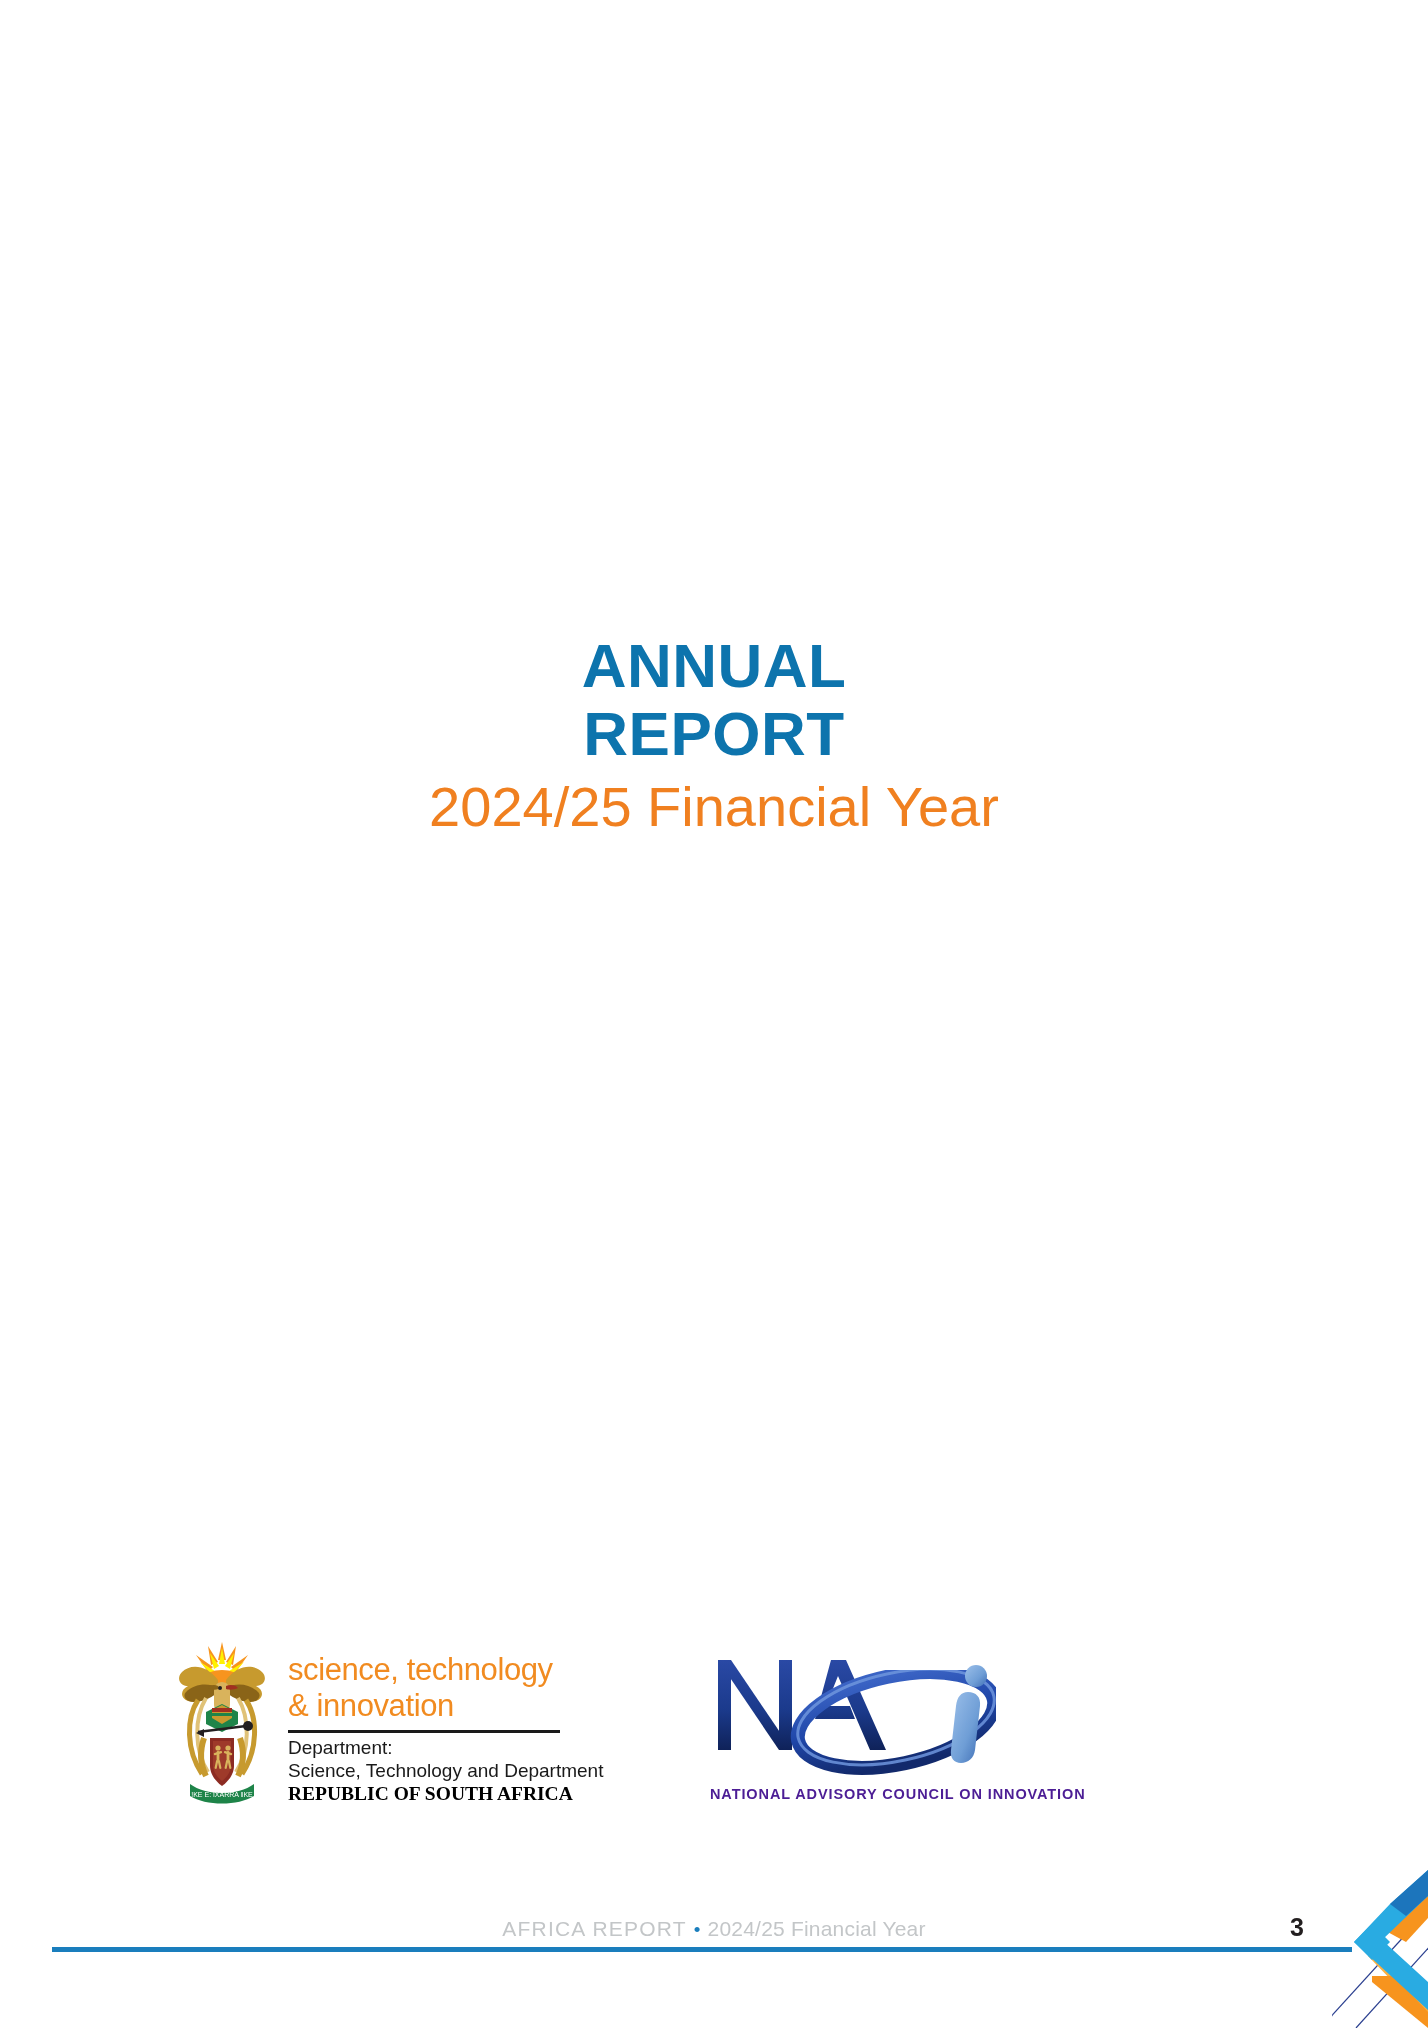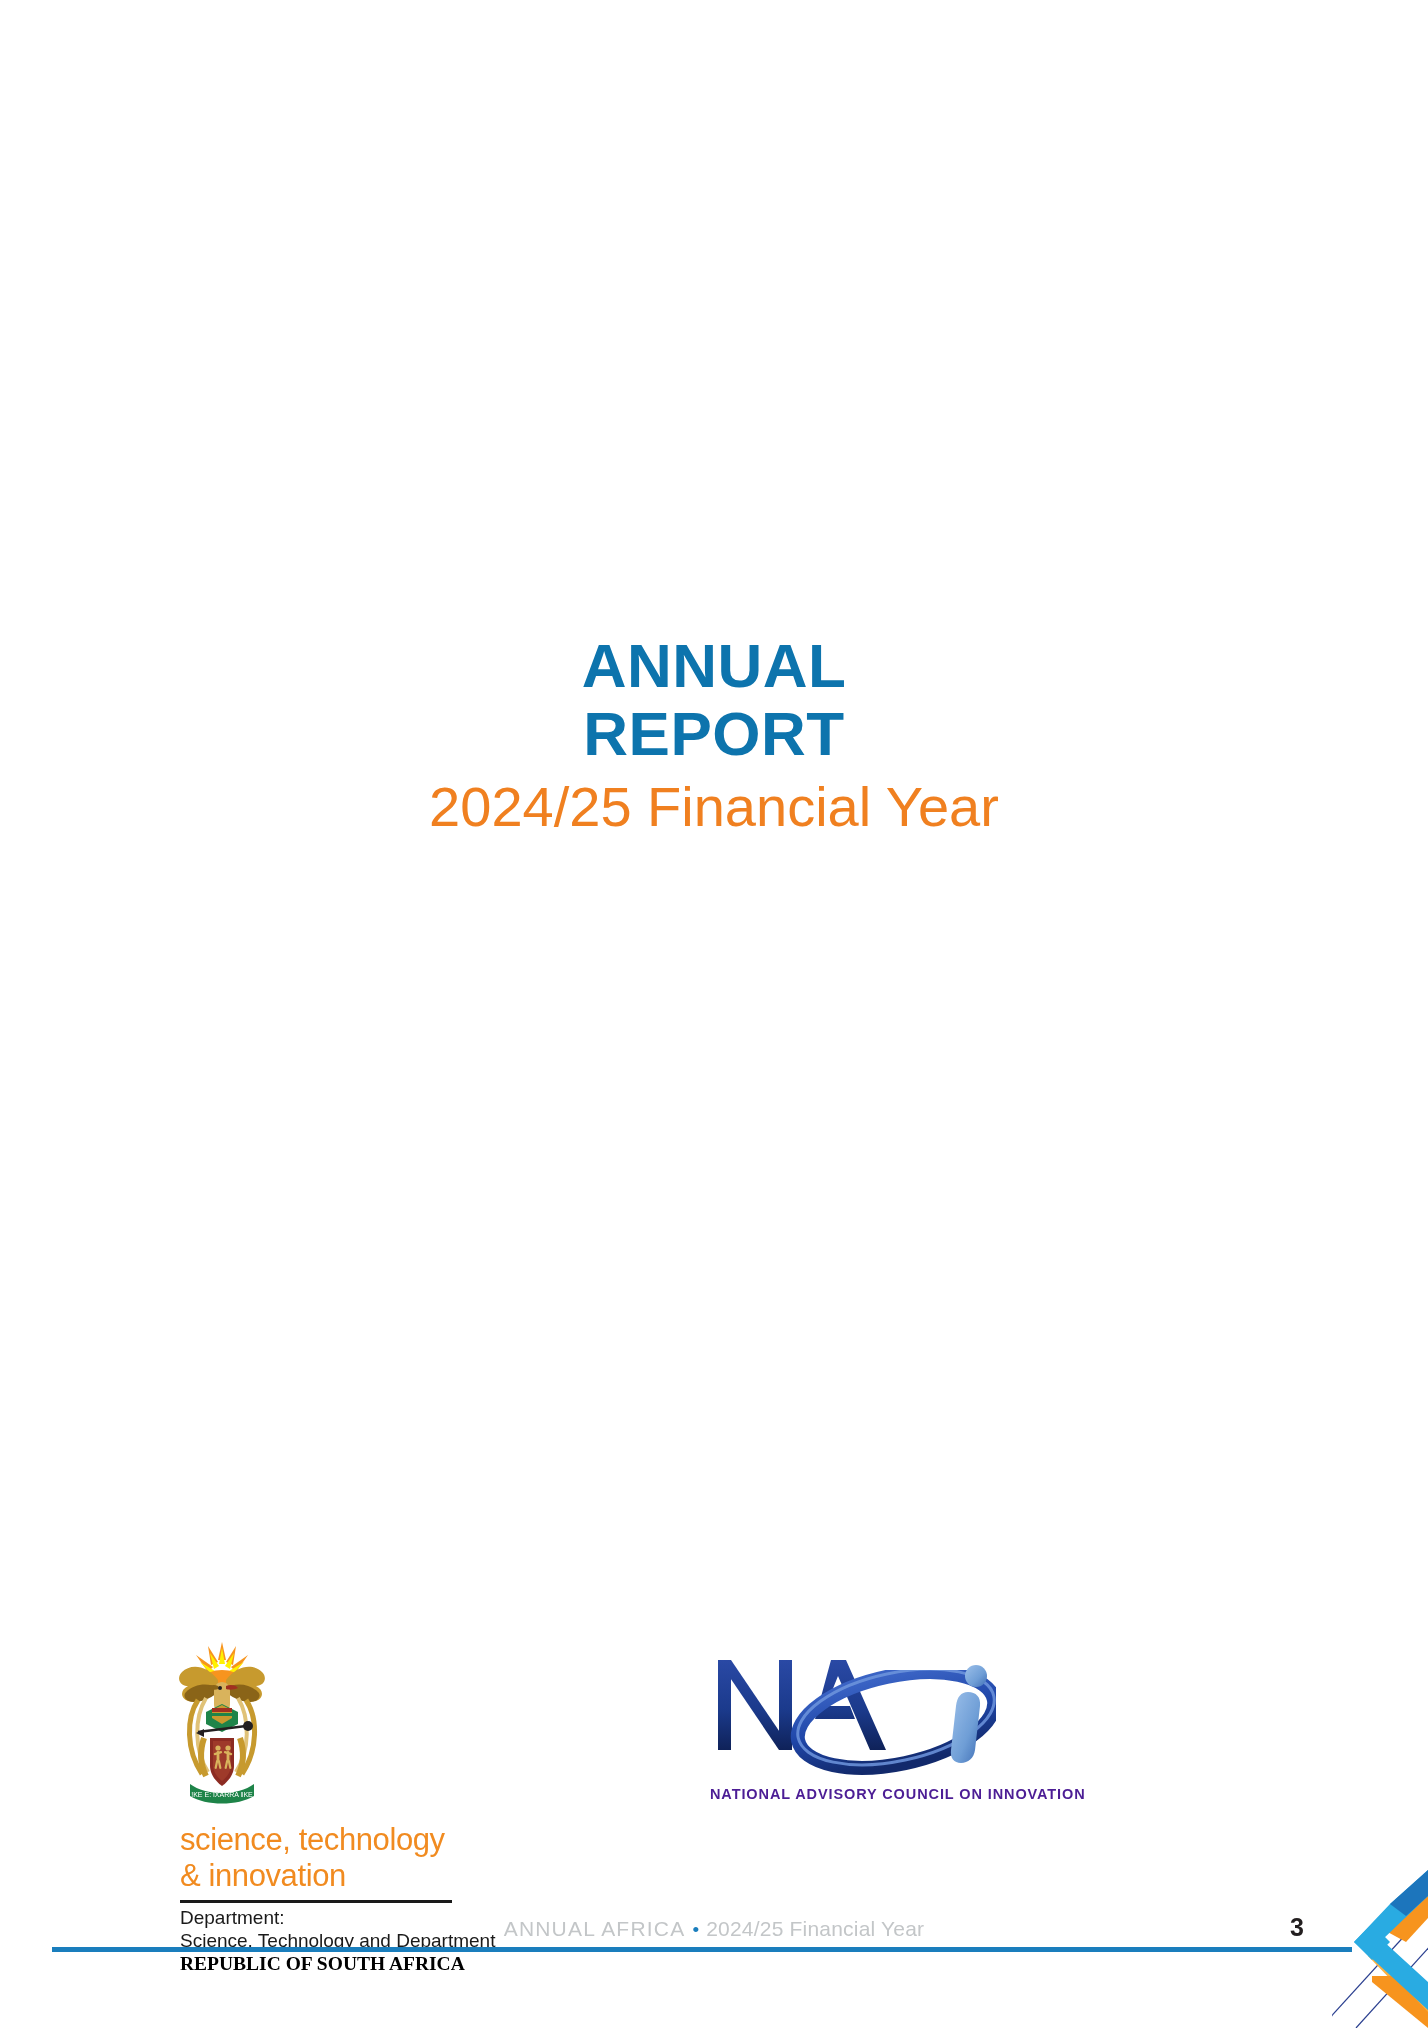--- a/index.html
+++ b/index.html
@@ -58,21 +58,20 @@
 
   
   .dsti-logo {
     position: absolute;
     left: 168px;
     top: 0px;
     width: 400px;
     height: 180px;
     display: flex;
     align-items: flex-start;
-    flex-direction: column;
   }
   .coat-wrap {
     width: 108px;
     height: 170px;
     flex: none;
     position: relative;
   }
   .dsti-text {
     margin-left: 12px;
     padding-top: 14px;
@@ -323,21 +322,21 @@
             <circle cx="276" cy="30" r="11"></circle>
           </g>
         </svg>
       </div>
       <div class="naci-tagline">NATIONAL ADVISORY COUNCIL ON INNOVATION</div>
     </div>
 
   </div>
 
   <div class="footer-text">
-    <span class="ar">ANNUAL  AFRICA</span><span class="bullet">•</span><span>2024/25 Financial Year</span>
+    <span class="ar">AFRICA  REPORT</span><span class="bullet">•</span><span>2024/25 Financial Year</span>
   </div>
 
   <div class="footer-rule"></div>
 
   <div class="page-number">3</div>
 
   <div class="corner-deco">
     <svg viewBox="0 0 96 158" width="96" height="158" xmlns="http://www.w3.org/2000/svg">
 
       <g stroke="#2a3f8f" stroke-width="1.2" fill="none">

